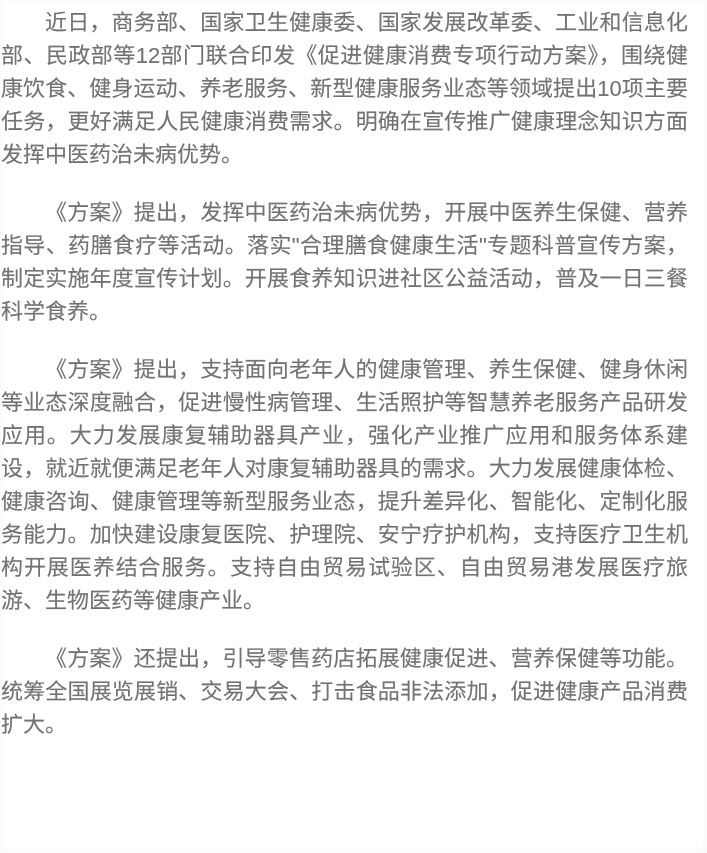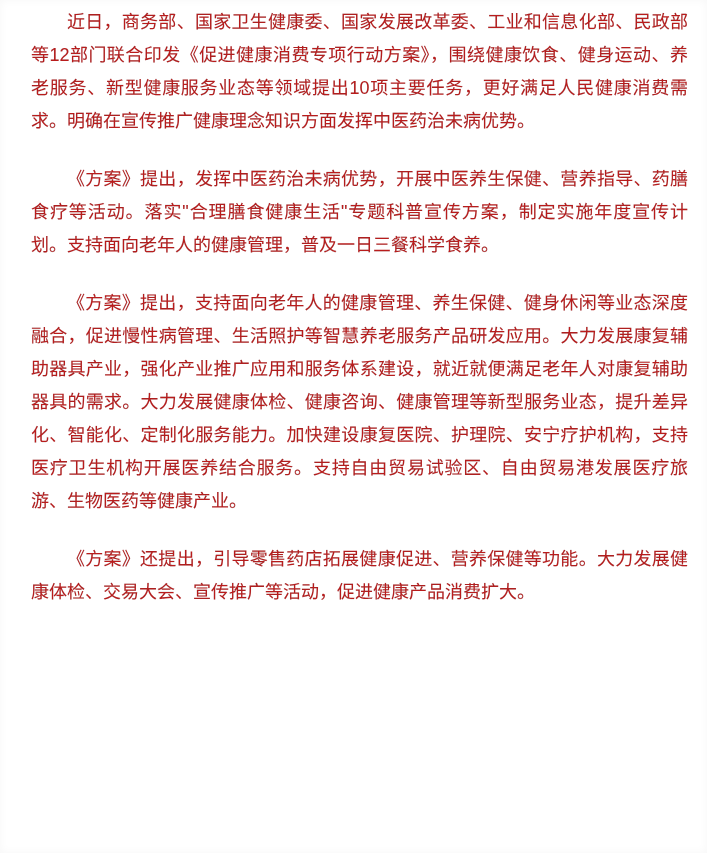--- a/index.html
+++ b/index.html
@@ -17,40 +17,40 @@
     position: relative;
     width: 707px;
     height: 853px;
     background: #ffffff;
     box-shadow: inset 0 0 10px rgba(0,0,0,0.035);
     box-sizing: border-box;
   }
   .article {
     box-sizing: border-box;
     width: 707px;
-    padding: 6px 19px 0 31px;
-    color: #b91c1c;
-    font-size: 18px;
+    padding: 6px 19px 0 1px;
+    color: #737373;
+    font-size: 22px;
     line-height: 33px;
     text-align: justify;
     letter-spacing: 0;
     -webkit-text-stroke: 0.2px rgba(69,70,75,0.35);
   }
   .article p.para {
     margin: 0 0 25px 0;
     text-indent: 2em;
     word-break: break-all;
   }
   .article p.para:last-child {
     margin-bottom: 0;
   }
 </style>
 </head>
 <body>
 
 <div class="page">
   <main class="article">
     <p class="para">近日，商务部、国家卫生健康委、国家发展改革委、工业和信息化部、民政部等12部门联合印发《促进健康消费专项行动方案》，围绕健康饮食、健身运动、养老服务、新型健康服务业态等领域提出10项主要任务，更好满足人民健康消费需求。明确在宣传推广健康理念知识方面发挥中医药治未病优势。</p>
-    <p class="para">《方案》提出，发挥中医药治未病优势，开展中医养生保健、营养指导、药膳食疗等活动。落实"合理膳食健康生活"专题科普宣传方案，制定实施年度宣传计划。支持面向老年人的健康管理，普及一日三餐科学食养。</p>
+    <p class="para">《方案》提出，发挥中医药治未病优势，开展中医养生保健、营养指导、药膳食疗等活动。落实"合理膳食健康生活"专题科普宣传方案，制定实施年度宣传计划。开展食养知识进社区公益活动，普及一日三餐科学食养。</p>
     <p class="para">《方案》提出，支持面向老年人的健康管理、养生保健、健身休闲等业态深度融合，促进慢性病管理、生活照护等智慧养老服务产品研发应用。大力发展康复辅助器具产业，强化产业推广应用和服务体系建设，就近就便满足老年人对康复辅助器具的需求。大力发展健康体检、健康咨询、健康管理等新型服务业态，提升差异化、智能化、定制化服务能力。加快建设康复医院、护理院、安宁疗护机构，支持医疗卫生机构开展医养结合服务。支持自由贸易试验区、自由贸易港发展医疗旅游、生物医药等健康产业。</p>
-    <p class="para">《方案》还提出，引导零售药店拓展健康促进、营养保健等功能。大力发展健康体检、交易大会、宣传推广等活动，促进健康产品消费扩大。</p>
+    <p class="para">《方案》还提出，引导零售药店拓展健康促进、营养保健等功能。统筹全国展览展销、交易大会、打击食品非法添加，促进健康产品消费扩大。</p>
   </main>
 </div>
 
 </body></html>

